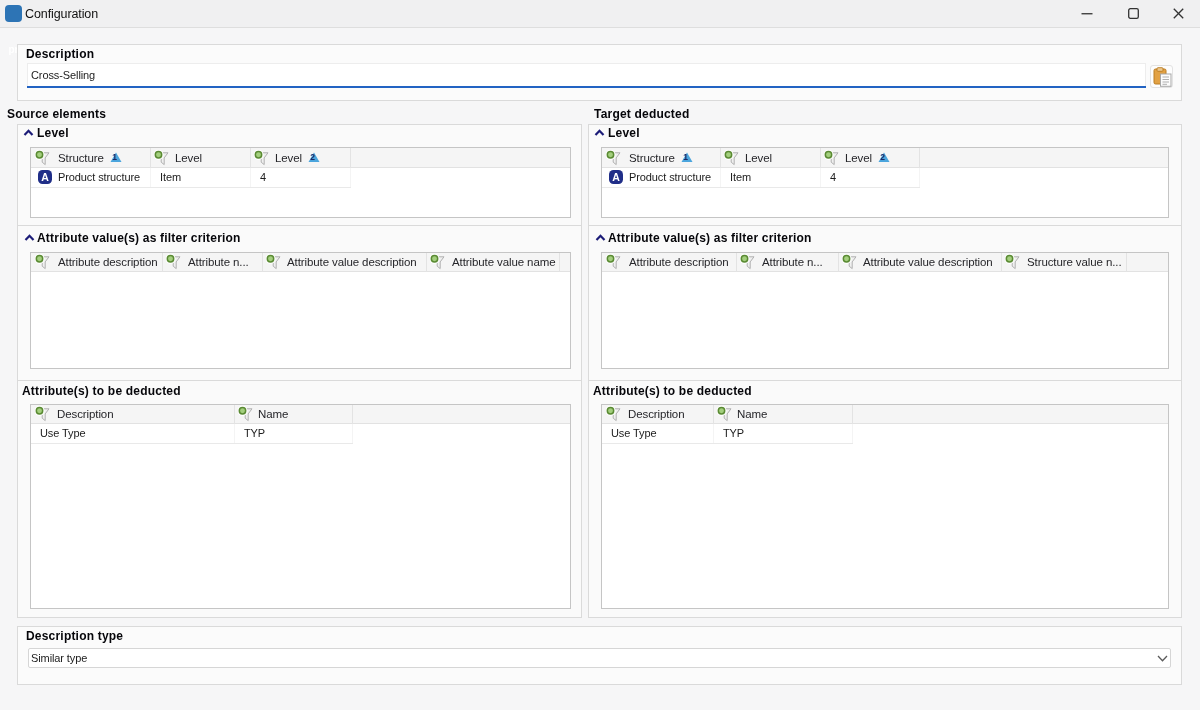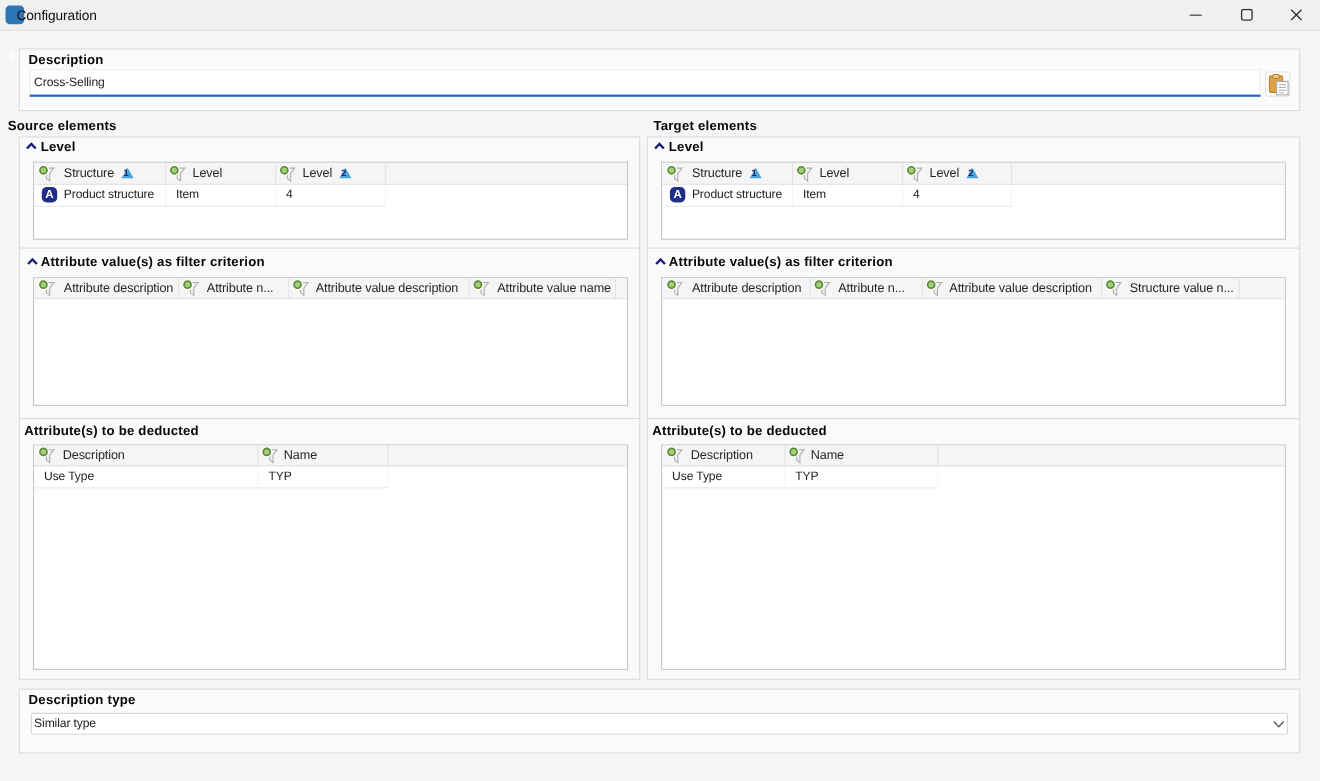--- a/index.html
+++ b/index.html
@@ -12,21 +12,21 @@
 .box{position:absolute;background:#fbfbfb;border:1px solid #dadada;box-sizing:border-box;}
 .tbl{position:absolute;background:#fff;border:1px solid #c5c5c5;box-sizing:border-box;}
 .thead{position:absolute;background:#f5f5f5;border-bottom:1px solid #e2e2e2;box-sizing:border-box;}
 .aic{position:absolute;width:14px;height:14px;background:#202e88;border-radius:4.5px;color:#fff;
  font-size:10.5px;font-weight:bold;text-align:center;line-height:14.5px;}
 </style></head>
 <body>
 <div class="abs" style="left:0;top:0;width:1200px;height:28px;background:#f0f0f1;border-bottom:1px solid #dedede;box-sizing:border-box;"></div>
 <div class="abs" style="left:5px;top:5px;width:17px;height:17px;background:#2d74b5;border-radius:4px;"></div>
 <div class="abs" style="left:5px;top:5px;width:17px;height:17px;color:#fff;font-size:10px;font-weight:bold;text-align:center;line-height:17px;margin-top:36px;">pr</div>
-<div class="abs" style="left:15px;top:7px;font-size:12.5px;color:#111;letter-spacing:-0.1px;">Configuration</div>
+<div class="abs" style="left:25px;top:7px;font-size:12.5px;color:#111;letter-spacing:-0.1px;">Configuration</div>
 <svg class="abs" style="left:1081px;top:13px" width="12" height="2" viewBox="0 0 12 2">
     <line x1="0.5" y1="0.75" x2="11.5" y2="0.75" stroke="#333" stroke-width="1.3"></line>
   </svg>
 <svg class="abs" style="left:1128px;top:8px" width="11" height="11" viewBox="0 0 11 11">
     <rect x="0.7" y="0.7" width="9.6" height="9.6" rx="1.6" fill="none" stroke="#333" stroke-width="1.3"></rect>
   </svg>
 <svg class="abs" style="left:1173px;top:8px" width="11" height="11" viewBox="0 0 11 11">
     <line x1="0.8" y1="0.8" x2="10.2" y2="10.2" stroke="#333" stroke-width="1.3"></line>
     <line x1="10.2" y1="0.8" x2="0.8" y2="10.2" stroke="#333" stroke-width="1.3"></line>
   </svg>
@@ -39,21 +39,21 @@
 <svg class="abs" style="left:1153px;top:67px" width="19" height="20" viewBox="0 0 19 20">
 <rect x="1" y="2" width="12" height="15" rx="1.5" fill="#e2a143" stroke="#ba7c22" stroke-width="1"></rect>
 <rect x="4" y="0.7" width="6" height="3.6" rx="1" fill="#edc88d" stroke="#ba7c22" stroke-width="0.9"></rect>
 <rect x="7.5" y="7" width="10.5" height="12.3" fill="#fcfcfc" stroke="#a8a8a8" stroke-width="1"></rect>
 <line x1="9.5" y1="10" x2="16" y2="10" stroke="#b0b0b0" stroke-width="1"></line>
 <line x1="9.5" y1="12.5" x2="16" y2="12.5" stroke="#b0b0b0" stroke-width="1"></line>
 <line x1="9.5" y1="15" x2="16" y2="15" stroke="#b0b0b0" stroke-width="1"></line>
 <line x1="9.5" y1="17.3" x2="14" y2="17.3" stroke="#b0b0b0" stroke-width="1"></line>
 </svg>
 <div class="b" style="left:7px;top:107px">Source elements</div>
-<div class="b" style="left:594px;top:107px">Target elements</div>
+<div class="b" style="left:594px;top:107px">Target deducted</div>
 <div class="box" style="left:17px;top:124px;width:565px;height:494px;background:#fafafa;"></div>
 <div class="abs" style="left:17px;top:225px;width:565px;height:1px;background:#dadada;"></div>
 <div class="abs" style="left:17px;top:380px;width:565px;height:1px;background:#dadada;"></div>
 <svg class="abs" style="left:23px;top:129px" width="11" height="8" viewBox="0 0 11 8">
     <polyline points="1.5,6 5.5,1.8 9.5,6" fill="none" stroke="#1c1c78" stroke-width="2.2"></polyline>
   </svg>
 <div class="b" style="left:37px;top:126px">Level</div>
 <div class="tbl" style="left:30px;top:147px;width:541px;height:71px;"></div>
 <div class="thead" style="left:31px;top:148px;width:539px;height:20px;"></div>
 <div class="abs" style="left:150px;top:148px;width:1px;height:20px;background:#e3e3e3"></div>

